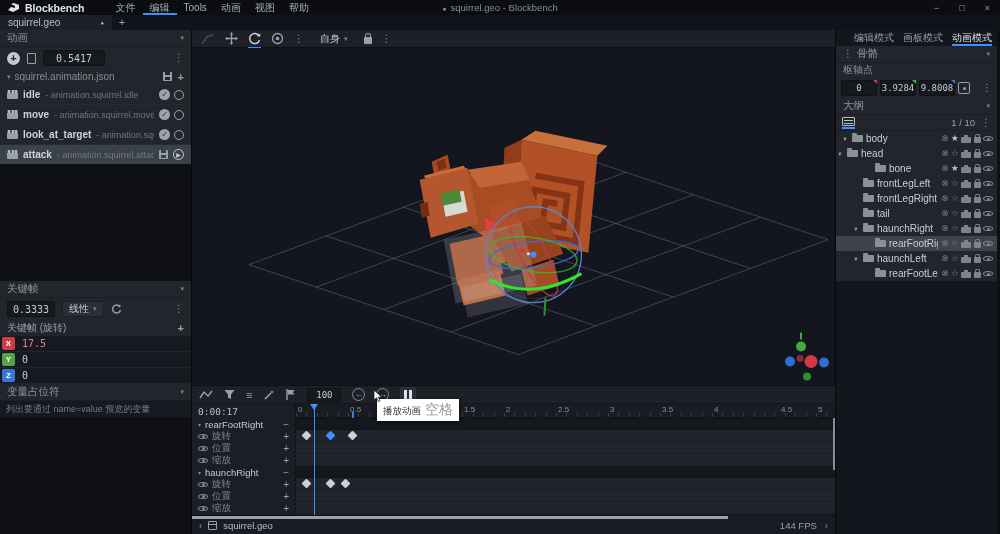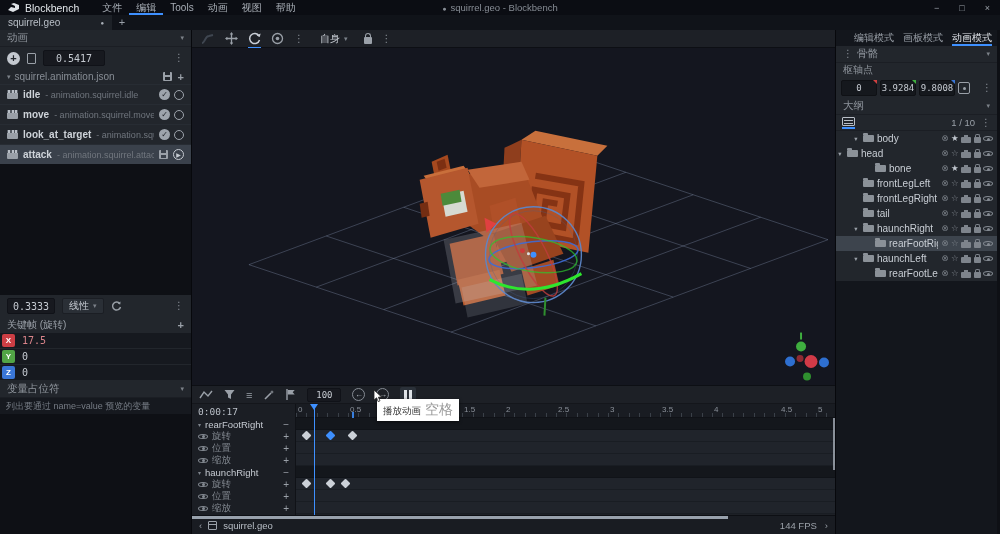--- a/index.html
+++ b/index.html
@@ -6,21 +6,21 @@
   html,body{background:#07080c}
   body{font-family:"Liberation Sans","DejaVu Sans",sans-serif;-webkit-font-smoothing:antialiased}
   .app{width:1000px;height:534px;background:#0e1015;overflow:hidden;position:relative;color:#c6cbd2}
   .kebab{color:#868c94;font-size:10px;line-height:1}
   .chev{color:#7c828a;font-size:7px}
   input{outline:none}
 
   
   .titlebar{height:15px;background:#0b0d13;display:flex;align-items:center;font-size:10px;color:#a7adb5;position:relative}
   .logo{margin:0 5px 0 7px;display:flex}
-  .brand{font-weight:normal;color:#e2e6ea;font-size:10.5px;margin-right:16px}
+  .brand{font-weight:bold;color:#e2e6ea;font-size:10.5px;margin-right:24px}
   .menu{padding:0 7px;height:15px;line-height:15px}
   .menu.active{box-shadow:inset 0 -2px 0 #3e90ff}
   .tb-center{position:absolute;left:0;right:0;text-align:center;color:#878d95;font-size:9.5px;pointer-events:none}
   .tb-center .dot{font-size:7px;margin-right:4px}
   .tb-right{margin-left:auto;display:flex}
   .wbtn{padding:0 10px;font-size:9px;color:#9aa0a8}
 
   
   .tabbar{height:15px;background:#101319;display:flex;align-items:stretch}
   .tab{width:112px;background:#1d2127;display:flex;align-items:center;padding:0 8px;font-size:10px;color:#b9bfc7;gap:6px}
@@ -256,20 +256,24 @@
             <span class="apath">- animation.squirrel.attack</span>
 
             <span class="astate st-sel">
               <span class="ic-floppy"></span>
               <span class="ic-playc">▶</span>
             </span>
           </div>
         </div>
       <div class="filler"></div>
 
+      <div class="phead">
+        <span>关键帧</span>
+        <span class="chev">▾</span>
+      </div>
       <div class="atb">
         <input class="num" style="width: 48px;" value="0.3333">
         <span class="selbox">
           <span>线性</span>
           <span class="chev">▾</span>
         </span>
         <svg width="11" height="11" viewBox="0 0 11 11">
             <path d="M8.8 2.6 A4 4 0 1 0 9.5 6" fill="none" stroke="#9aa0a8" stroke-width="1.4"></path>
             <path d="M9.6 0.6 L9.2 3.4 L6.6 2.4 Z" fill="#9aa0a8"></path>
           </svg>
@@ -549,21 +553,21 @@
       </div>
       <div class="oltb">
         <span class="oltog">
             <span class="ic-list"></span>
           </span>
         <span class="cnt">1 / 10</span>
         <span class="kebab">⋮</span>
       </div>
       <div>
 
-          <div class="orow" style="padding-left: 16px;">
+          <div class="orow" style="padding-left: 5px;">
             <span class="tw show">▾</span>
             <span class="ic-folder"></span>
             <span class="oname">body</span>
             <span class="oi">
               <span class="og">⊗</span>
               <span class="og star filled"></span>
               <span class="ic-cam"></span>
               <span class="ic-lock2"></span>
               <span class="ic-eye"></span>
             </span>

